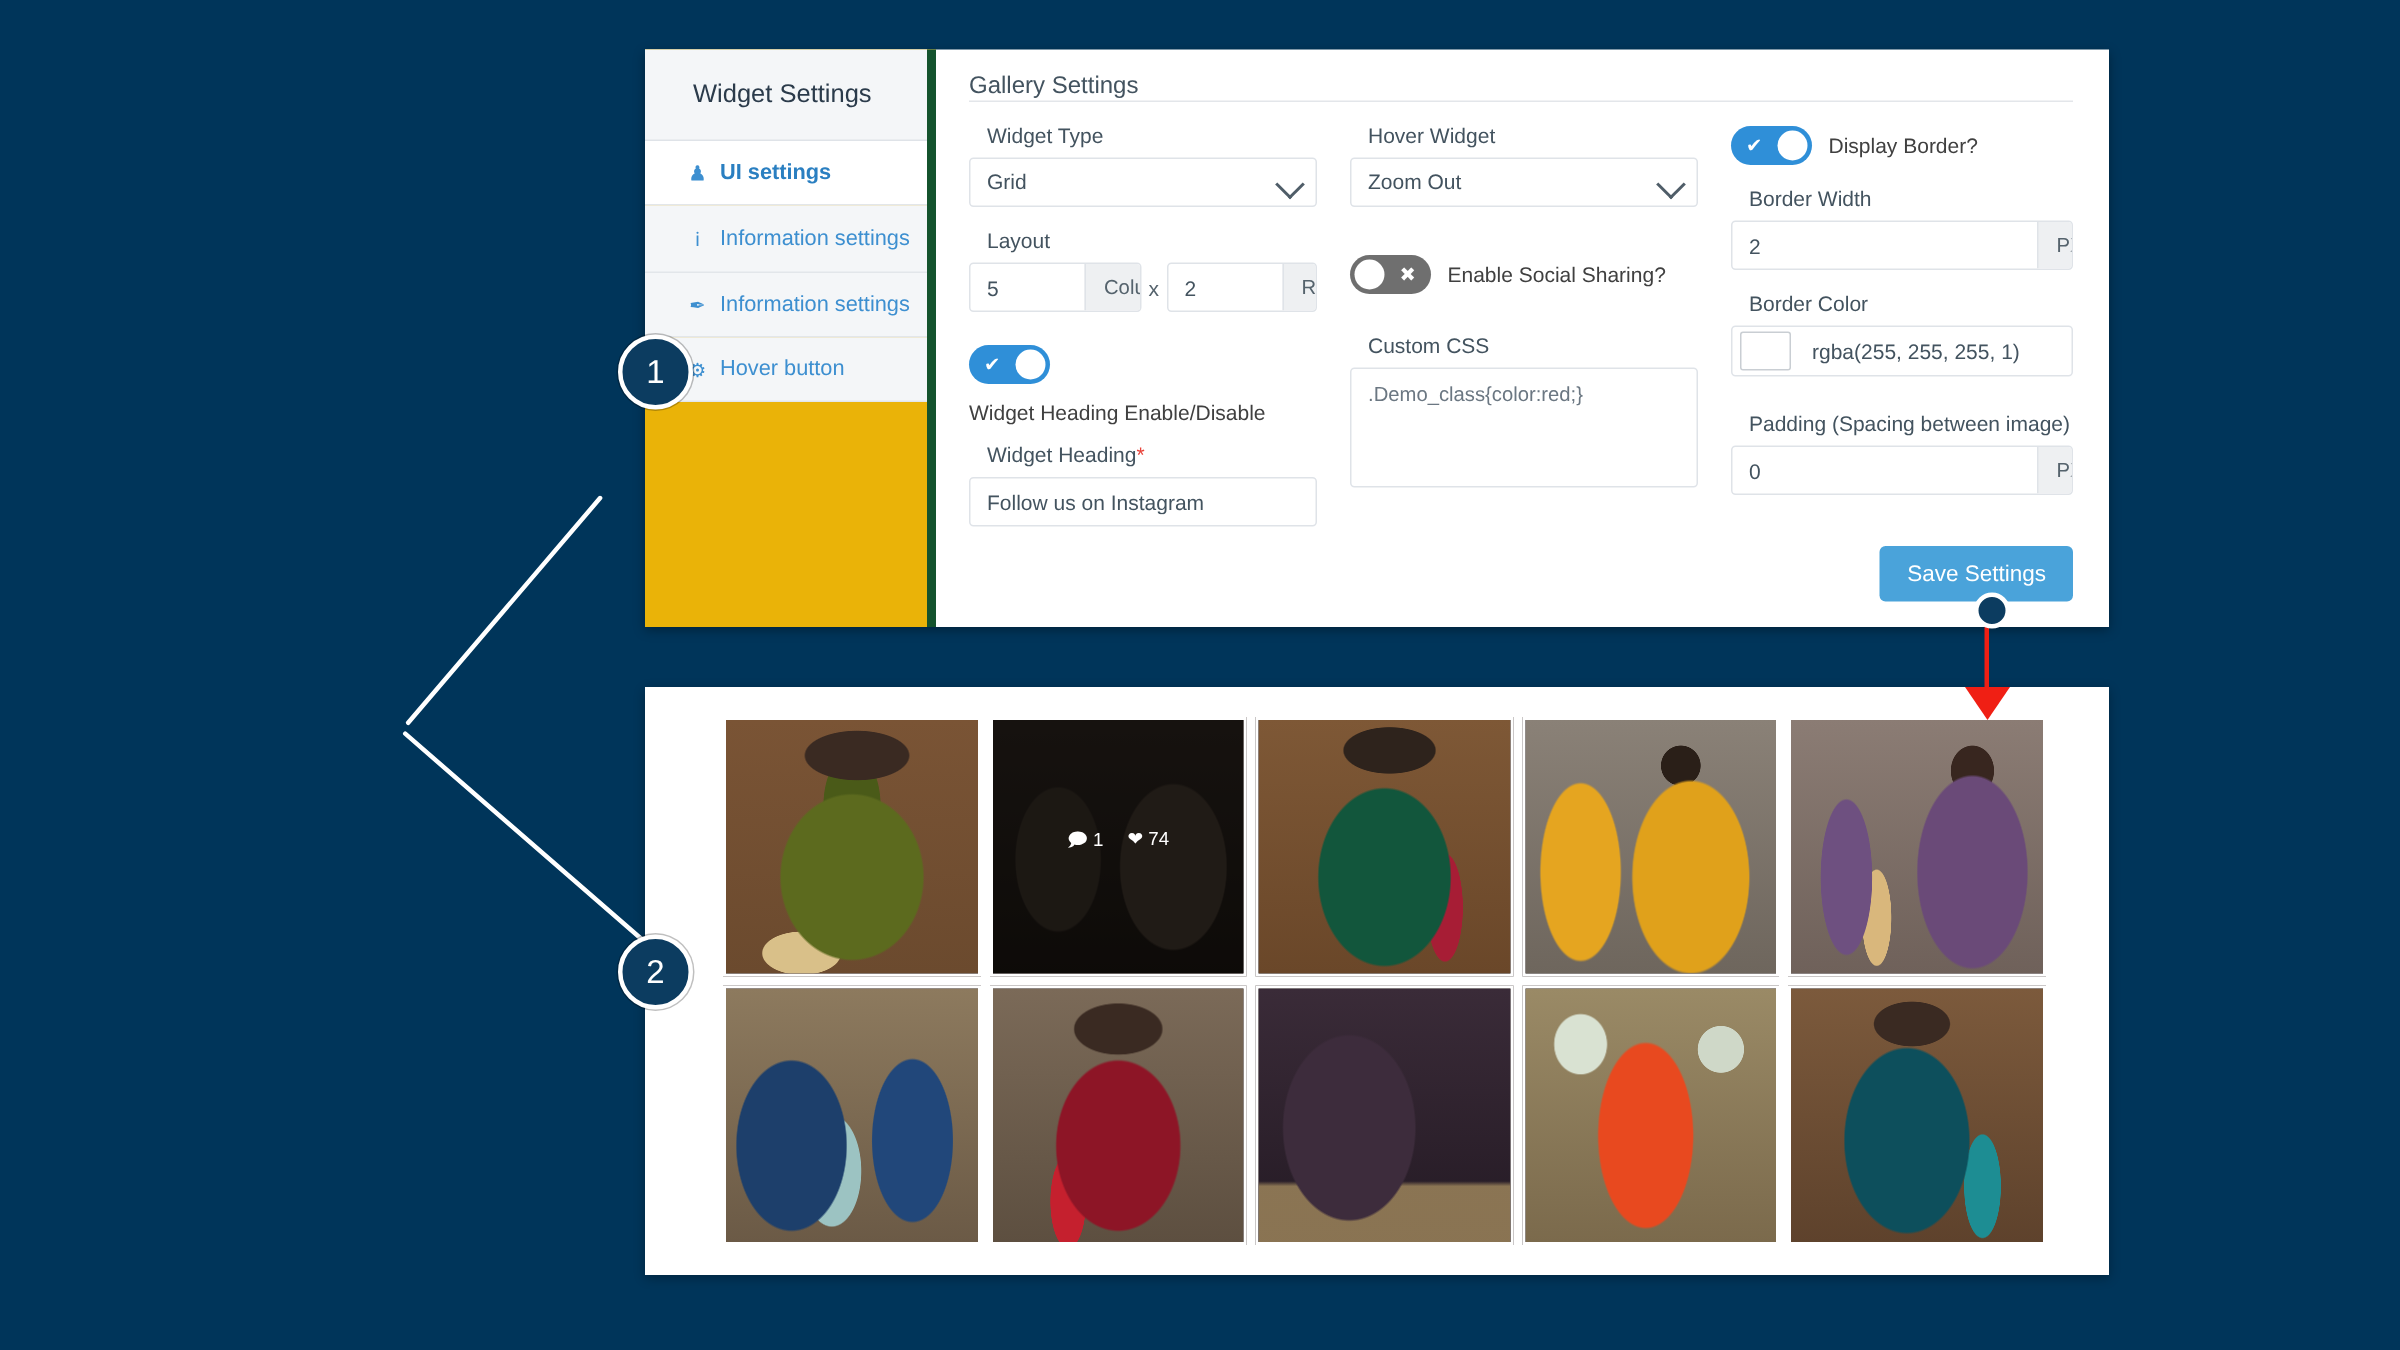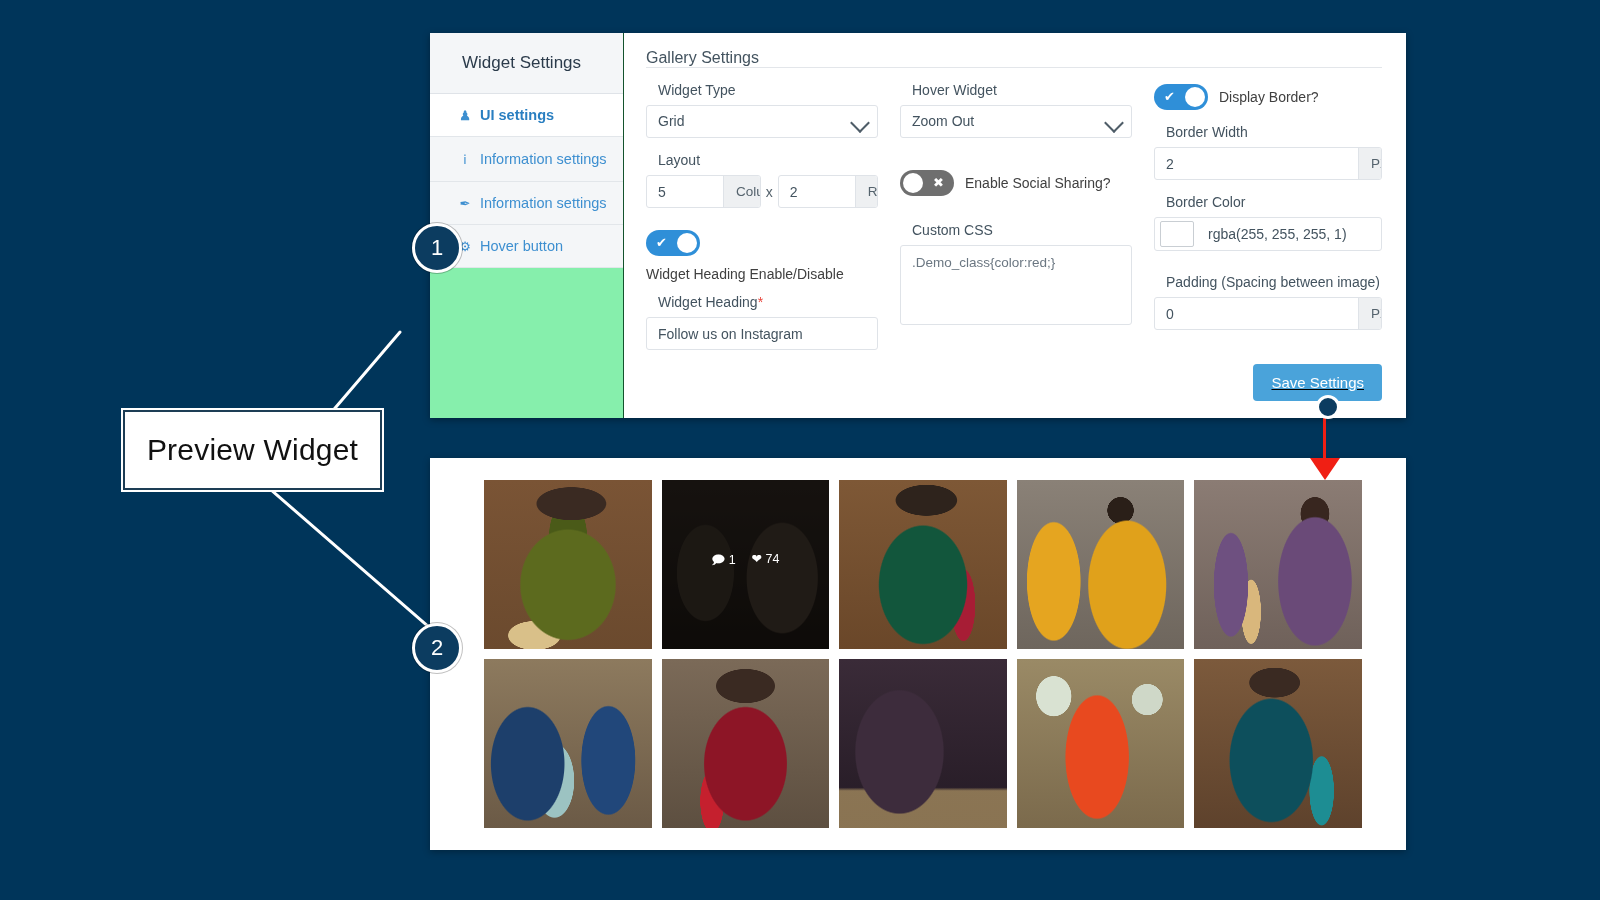--- a/index.html
+++ b/index.html
@@ -31,21 +31,21 @@
   }
   .callout-box span{font-size:30px;letter-spacing:.2px;}
 
   
   .settings-card{
     position:absolute;left:430px;top:33px;width:976px;height:385px;
     background:#ffffff;box-shadow:0 2px 7px rgba(0,0,0,.35);
     display:flex;
   }
   .sidebar{
-    width:208px;background:#86efac;border-right:1px solid #14532d;
+    width:208px;background:#eab308;border-right:6px solid #14532d;
     box-sizing:border-box;
   }
   .sidebar-title{
     padding:20px 0 20px 32px;font-size:17px;color:#2b3b4b;
     background:#f4f6f8;border-bottom:1px solid #dfe3e8;
   }
   .side-item{
     padding:13px 0 13px 28px;font-size:14.5px;color:#3d8fd0;
     border-bottom:1px solid #e2e6ea;background:#f4f6f8;
     display:flex;align-items:center;gap:8px;cursor:pointer;
@@ -116,21 +116,21 @@
 
   .swatchwrap{display:flex;align-items:center;height:34px;border:1px solid #dfe3e8;border-radius:3px;background:#fff;padding:0 0 0 5px;box-sizing:border-box;}
   .swatch{width:32px;height:24px;border:1px solid #c9ced3;background:#ffffff;border-radius:2px;}
   .swatch-txt{font-size:14px;color:#43535f;margin-left:14px;}
 
   .btn{
     border:0;border-radius:4px;background:#4aa3da;color:#fff;
     font-size:15px;padding:10px 18px;cursor:pointer;
     font-family:"Liberation Sans", sans-serif;
   }
-  .actions{position:absolute;right:24px;bottom:17px;display:flex;gap:28px;text-decoration:underline;}
+  .actions{position:absolute;right:24px;bottom:17px;display:flex;gap:28px;}
   .preview-hl{
     border:3px solid #ffffff;padding:5px 7px;background:#ffffff;
     box-shadow:0 0 0 1px rgba(255,255,255,1);
   }
 
   .dot-anchor{
     position:absolute;width:18px;height:18px;border-radius:50%;
     background:#0c3c60;border:3px solid #ffffff;z-index:28;
   }
   .arrow-line{position:absolute;width:3px;background:#f01f14;z-index:27;}
@@ -385,23 +385,20 @@
         <div class="art" style="background:
           linear-gradient(180deg,#7c5a3c 0%,#5e422c 100%)"></div>
         <div class="art" style="background:
           radial-gradient(ellipse 34% 50% at 46% 60%, #0d4f5c 0 72%, transparent 74%),
           radial-gradient(ellipse 10% 28% at 76% 78%, #1d8d93 0 72%, transparent 74%),
           radial-gradient(ellipse 24% 14% at 48% 14%, #3a2a22 0 62%, transparent 64%)"></div>
       </div>
     </div>
   </div>
 
-  <div class="callout-box" style="left:123px;top:410px;width:255px;height:76px;">
-    <span>Preview Widget</span>
-  </div>
 
   <div class="badge" style="left:412px;top:223px;">
     <span>1</span>
   </div>
   <div class="badge" style="left:412px;top:623px;">
     <span>2</span>
   </div>
 
 </div>
 

